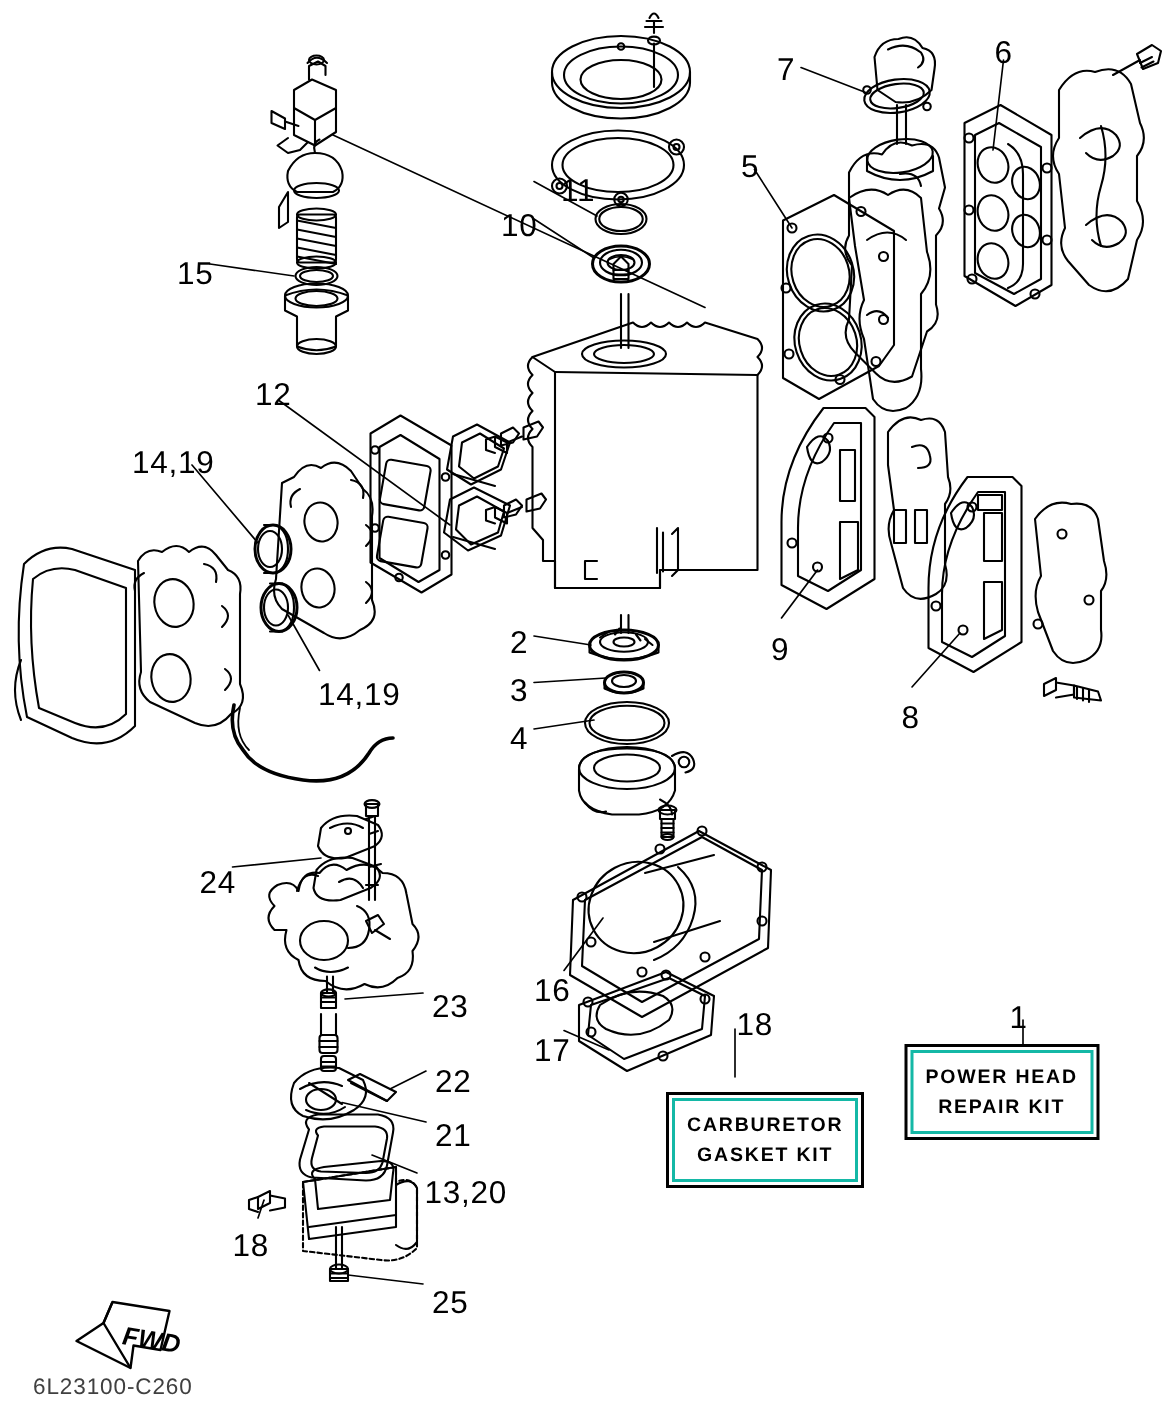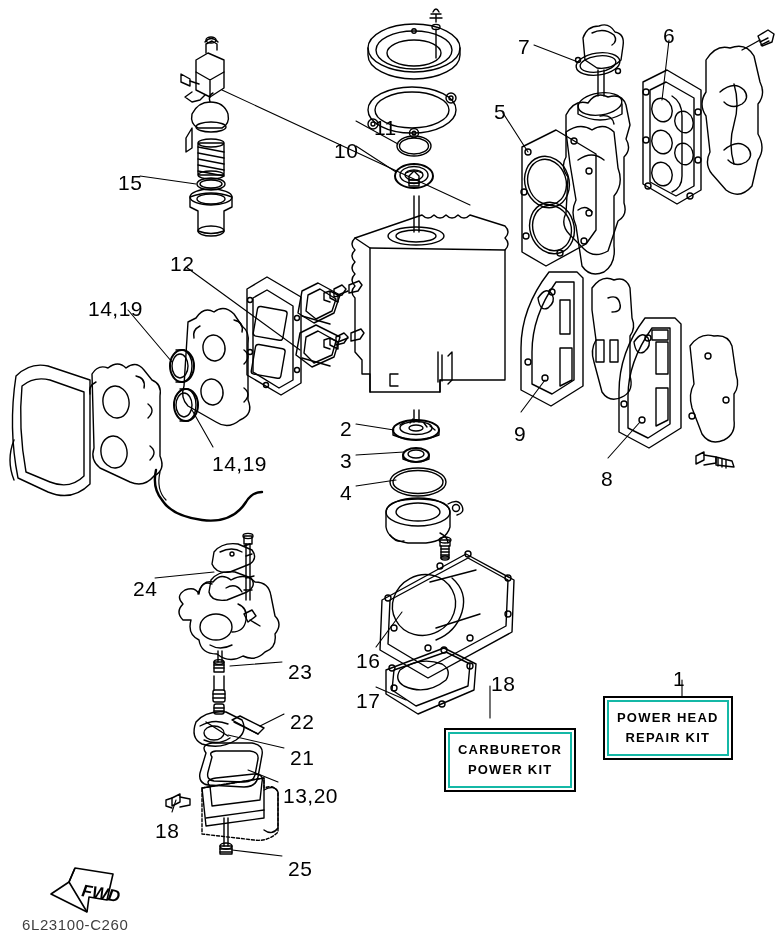--- a/index.html
+++ b/index.html
@@ -559,21 +559,21 @@
       <path d="M30 2 L24 16 L42 46"></path>
     </g>
     <text x="36" y="30" fill="#000" font-family="Liberation Sans, sans-serif" font-size="17" font-weight="bold" font-style="italic" transform="rotate(9 36 30)">FWD</text>
   </svg>
 
   <div id="drawing-number">6L23100-C260</div>
 
   <div class="kitbox" style="left:444px; top:728px;">
     <div class="kitbox-inner">
       <div class="kitbox-line">CARBURETOR</div>
-      <div class="kitbox-line">POWER KIT</div>
+      <div class="kitbox-line">GASKET KIT</div>
     </div>
   </div>
 
   <div class="kitbox" style="left:603px; top:696px;">
     <div class="kitbox-inner">
       <div class="kitbox-line">POWER HEAD</div>
       <div class="kitbox-line">REPAIR KIT</div>
     </div>
   </div>
 

